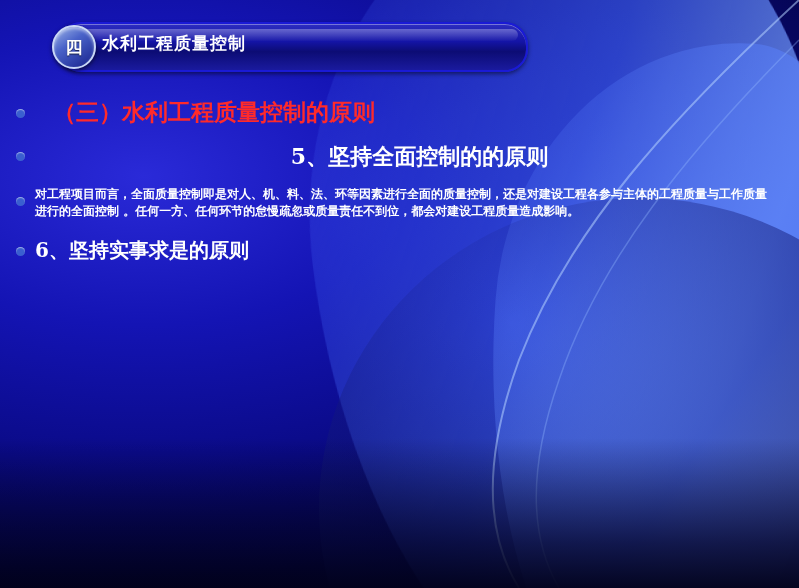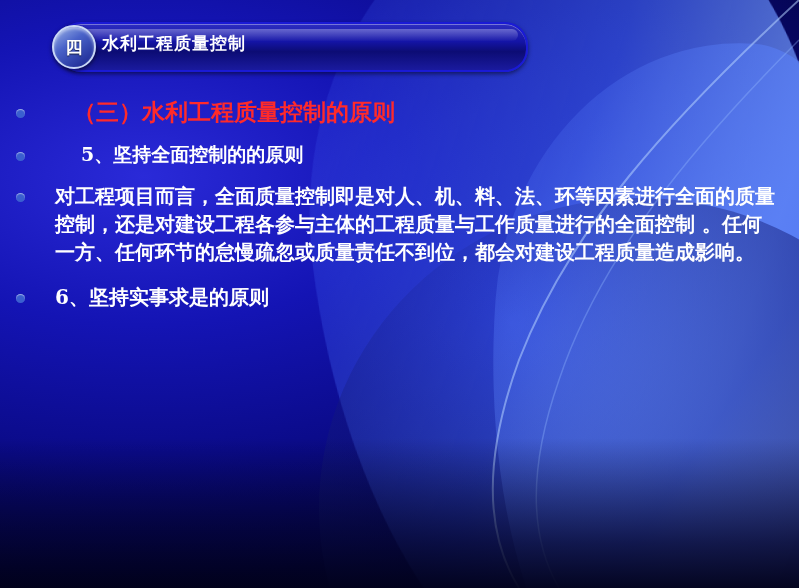--- a/index.html
+++ b/index.html
@@ -130,21 +130,20 @@
   .body {
     position: absolute;
     left: 16px;
     top: 96px;
     width: 762px;
   }
   .bullet-row {
     display: flex;
     align-items: flex-start;
     margin-bottom: 4px;
-    gap: 20px;
   }
   .bullet-dot {
     flex: 0 0 auto;
     width: 9px;
     height: 9px;
     border-radius: 50%;
     background: #3a5fd0;
     box-shadow: inset 0 1px 1px rgba(255,255,255,0.5);
     margin-top: 11px;
     margin-right: 10px;
@@ -157,24 +156,25 @@
     line-height: 1.42;
   }
   .r1 .bullet-dot { margin-top: 13px; }
   .r1 .bullet-text {
     color: #ff2a2a;
     font-size: 23px;
     padding-left: 18px;
   }
   .r2 .bullet-dot { margin-top: 11px; }
   .r2 .bullet-text {
-    font-size: 19px;
+    font-size: 22px;
     padding-left: 26px;
-  }
-  .r3 .bullet-text { font-size: 20px; }
+    text-align: center;
+  }
+  .r3 .bullet-text { font-size: 12px; }
   .r4 .bullet-text { font-size: 20px; }
   .r5 .bullet-text { font-size: 20px; }
   .sp-1 { margin-bottom: 12px; }
   .sp-2 { margin-bottom: 14px; }
   .sp-3 { margin-bottom: 16px; }
   .sp-4 { margin-bottom: 12px; }
 </style>
 </head>
 <body>
 

